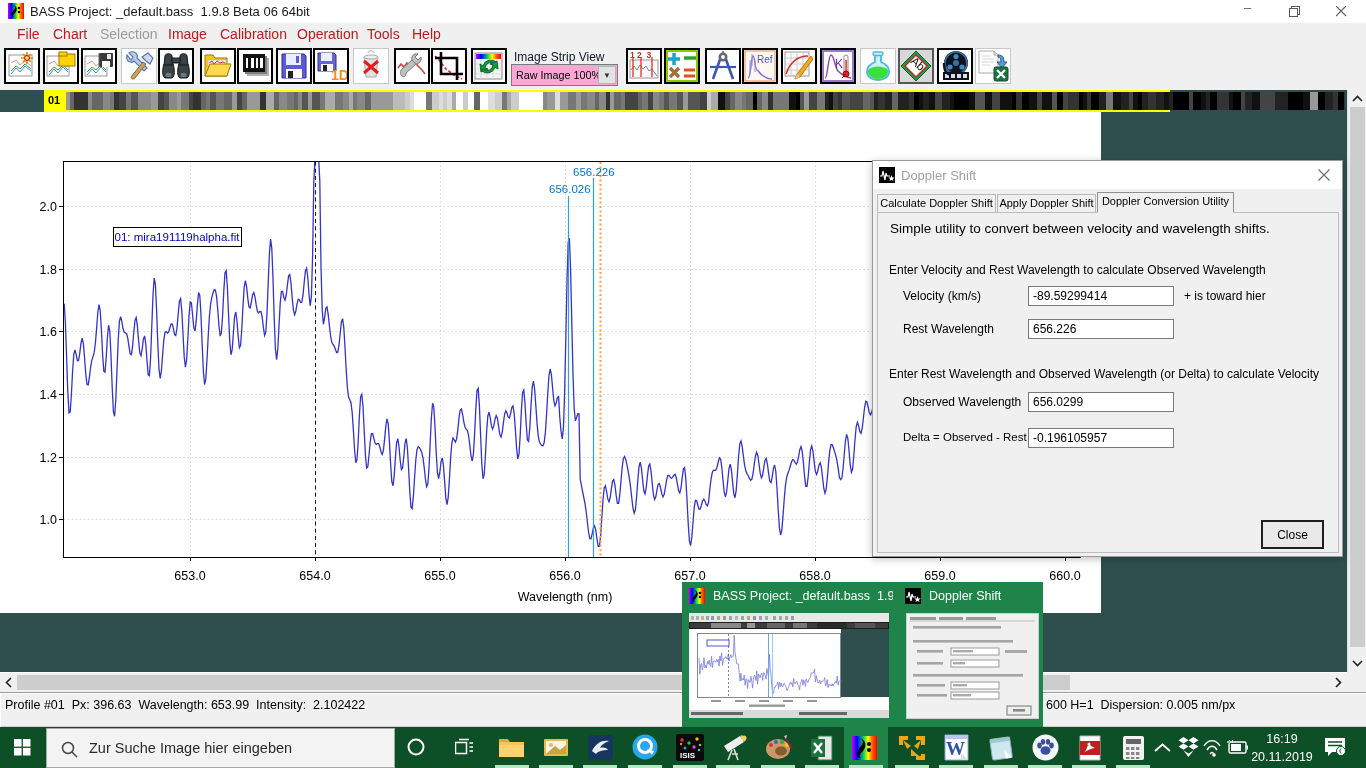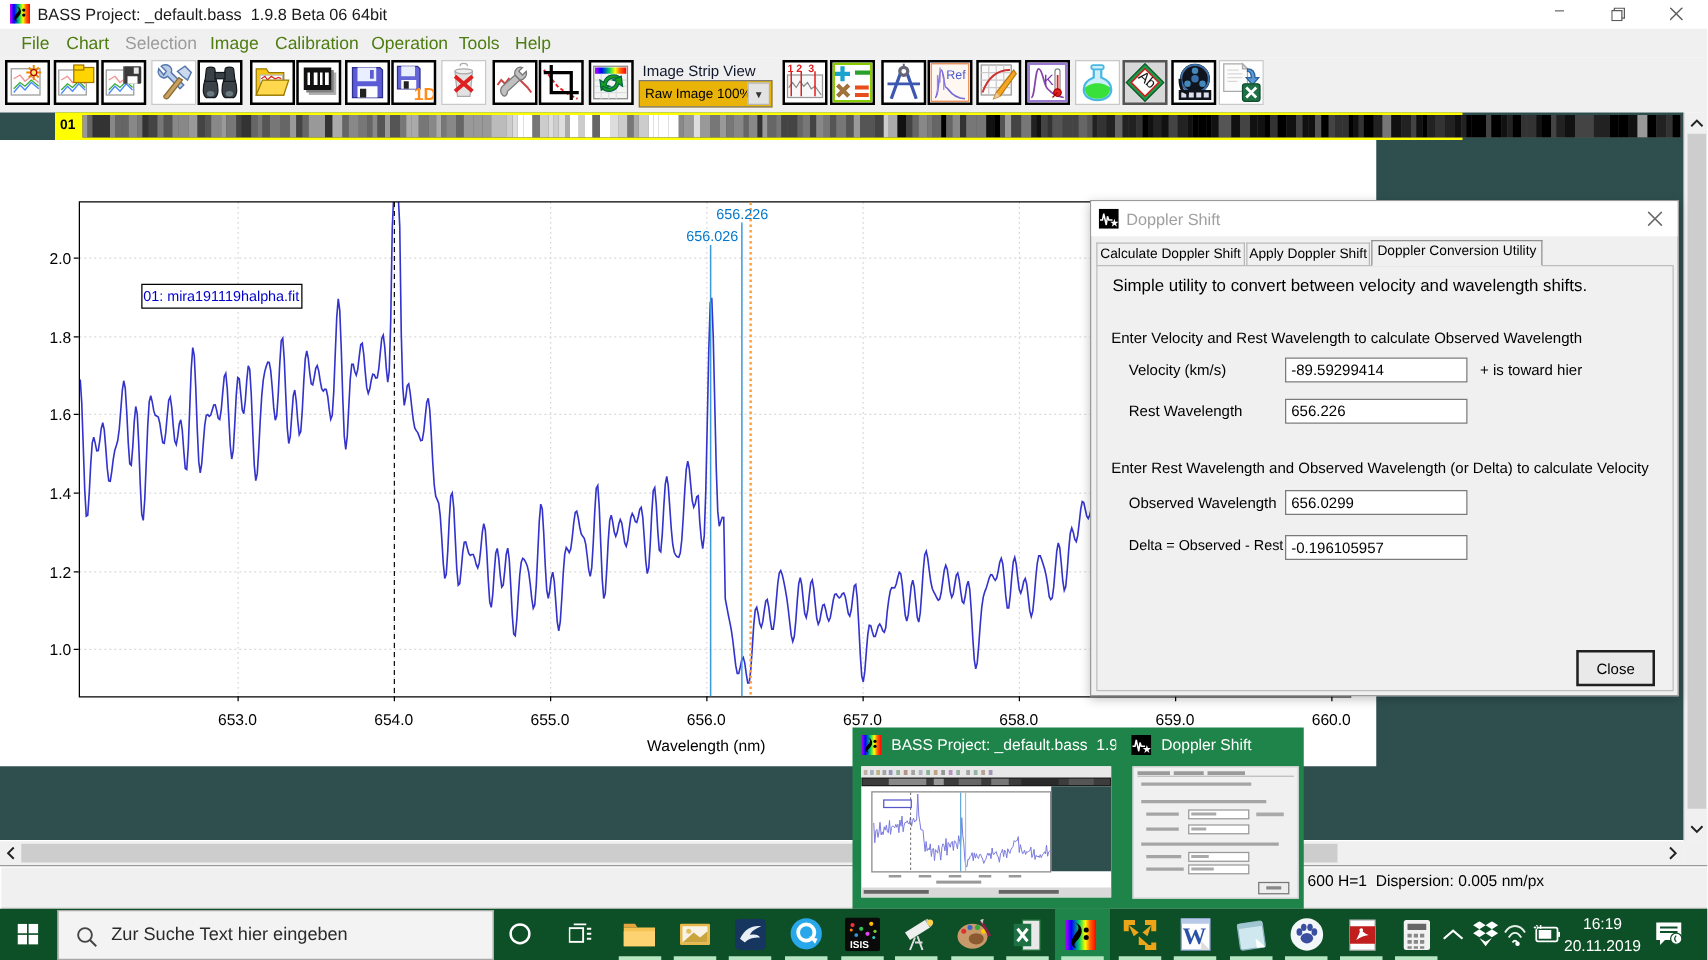--- a/index.html
+++ b/index.html
@@ -1,28 +1,28 @@
 <!DOCTYPE html>
 <html><head><meta charset="utf-8"><style>
 *{margin:0;padding:0;box-sizing:border-box}
 html,body{width:1366px;height:768px;overflow:hidden}
 body{font-family:"Liberation Sans",sans-serif;position:relative;background:#fff}
 .abs{position:absolute}
 #titlebar{left:0;top:0;width:1366px;height:23px;background:#fff;color:#000}
 #titlebar .t{position:absolute;left:30px;top:4px;font-size:13px;color:#1a1a1a}
 .winbtn{position:absolute;top:0;width:12px;height:23px;color:#5a5a5a;font-size:13px}
 #menubar{left:0;top:23px;width:1366px;height:23px;background:#f0f0f0}
-.mi{position:absolute;top:3px;font-size:14px;color:#4d7c0f}
+.mi{position:absolute;top:3px;font-size:14px;color:#b91c1c}
 #toolbar{left:0;top:46px;width:1366px;height:44px;background:#f0f0f0}
 .tb{position:absolute;top:2px;width:36px;height:36px;background:#fff;border:2px solid #000}
 .tb.lt{border:1px solid #c8c8c8}
 .tb.pr{background:#d8d8d8;border:2px solid #555}
 .tb svg{position:absolute;left:0;top:0}
 #islabel{position:absolute;left:514px;top:4px;font-size:12px;color:#0f172a}
-#combo{position:absolute;left:511px;top:18px;width:107px;height:22px;background:#eab308;border:1px solid #7a7a7a}
+#combo{position:absolute;left:511px;top:18px;width:107px;height:22px;background:#f9a8d4;border:1px solid #7a7a7a}
 #combo .tx{position:absolute;left:4px;top:4px;font-size:10.8px}
 #combo .btn{position:absolute;right:1px;top:1px;width:18px;height:18px;background:#e3e3e3;border:1px solid #b5b5b5;font-size:8px;color:#333;text-align:center;line-height:17px}
 #striprow{left:0;top:90px;width:1347px;height:22px;background:#2F4F4F}
 #stripbox{position:absolute;left:44px;top:0;width:1126px;height:22px;background:#ffff00}
 #striplabel{position:absolute;left:4px;top:4px;font-size:11px;font-weight:bold;color:#000}
 #stripimg{position:absolute;left:22px;top:2px;width:1279px;height:18px;background:#555}
 #main{left:0;top:112px;width:1347px;height:560px;background:#2F4F4F}
 #chartwhite{position:absolute;left:0;top:0;width:1101px;height:501px;background:#fff}
 #vscroll{left:1347px;top:90px;width:19px;height:583px;background:#f0f0f0;border-left:1px solid #dedede}
 #hscroll{left:0;top:673px;width:1347px;height:19px;background:#f0f0f0}
@@ -616,20 +616,21 @@
     <svg class="abs" style="left:5px;top:4px" width="7" height="11">
       <path d="M6 1 L1.5 5.5 L6 10" fill="none" stroke="#222" stroke-width="1.6"></path>
     </svg>
     <div class="abs" style="left:17px;top:2px;width:1053px;height:15px;background:#cdcdcd"></div>
     <svg class="abs" style="left:1335px;top:4px" width="7" height="11">
       <path d="M1 1 L5.5 5.5 L1 10" fill="none" stroke="#222" stroke-width="1.6"></path>
     </svg>
   </div>
 <div id="corner" class="abs"></div>
 <div id="statusbar" class="abs">
+    <div class="s1">Profile #01&nbsp;&nbsp;Px: 396.63&nbsp;&nbsp;Wavelength: 653.99&nbsp;&nbsp;Intensity:&nbsp;&nbsp;2.102422</div>
     <div class="s2">600 H=1&nbsp;&nbsp;Dispersion: 0.005 nm/px</div>
   </div>
 <div id="dialog" class="abs">
 <div id="dlgtitle">
       <svg class="abs" style="left:6px;top:6px" width="16" height="16">
         <rect width="16" height="16" fill="#000"></rect>
         <path d="M1 9 L3 9 L4 4 L6 13 L7 6 L8 9 L11 9" stroke="#fff" fill="none" stroke-width="1.2"></path>
         <path d="M12.5 8 L13.3 10.4 L15.8 10.4 L13.8 11.9 L14.6 14.3 L12.5 12.8 L10.4 14.3 L11.2 11.9 L9.2 10.4 L11.7 10.4 Z" fill="#fff"></path>
       </svg>
       <div class="t">Doppler Shift</div>
@@ -757,21 +758,21 @@
         <rect x="8.9" y="0" width="7.6" height="7.6"></rect>
         <rect x="0" y="8.9" width="7.6" height="7.6"></rect>
         <rect x="8.9" y="8.9" width="7.6" height="7.6"></rect>
       </g>
     </svg>
 <div id="search">
       <svg class="abs" style="left:14px;top:12px" width="17" height="17">
         <circle cx="7" cy="7" r="5.5" fill="none" stroke="#444" stroke-width="1.5"></circle>
         <path d="M11 11 L16 16" stroke="#444" stroke-width="1.5"></path>
       </svg>
-      <div class="tx">Zur Suche Text hier eingeben</div>
+      <div class="tx">Zur Suche Image hier eingeben</div>
     </div>
 <svg class="abs" style="left:406px;top:10px" width="20" height="20">
       <circle cx="10" cy="10" r="7.5" fill="none" stroke="#fff" stroke-width="2"></circle>
     </svg>
 <svg class="abs" style="left:455px;top:11px" width="19" height="19">
       <rect x="0.5" y="4.5" width="11" height="11" fill="none" stroke="#fff" stroke-width="1.5"></rect>
       <path d="M14.5 5 L18 5 M14.5 9 L18 9 M14.5 13 L18 13" stroke="#fff" stroke-width="1.7"></path>
       <path d="M4 1.5 L14 1.5" stroke="#fff" stroke-width="1.5"></path>
     </svg>
 <svg class="abs" style="left:498px;top:9px" width="28" height="23">

